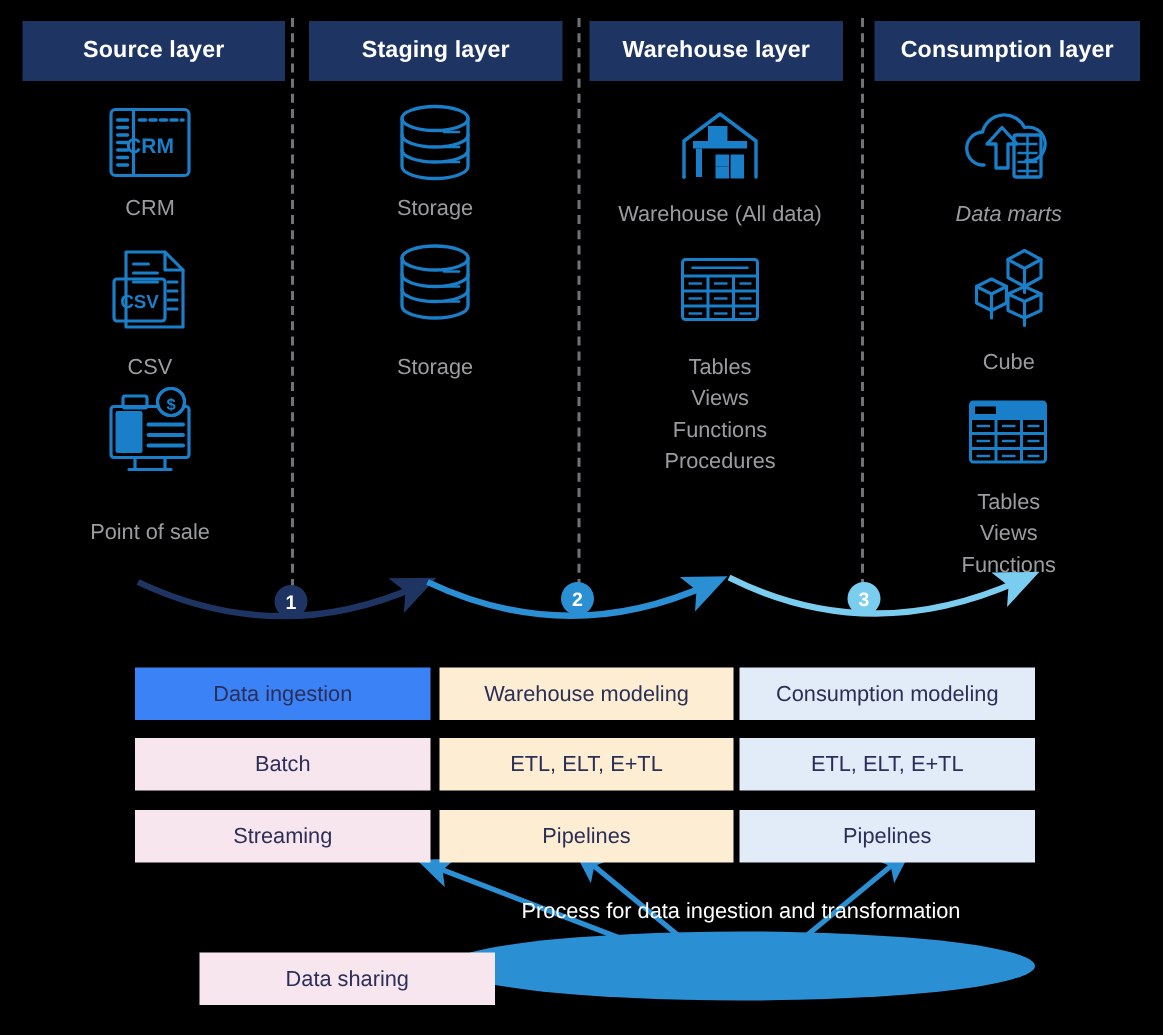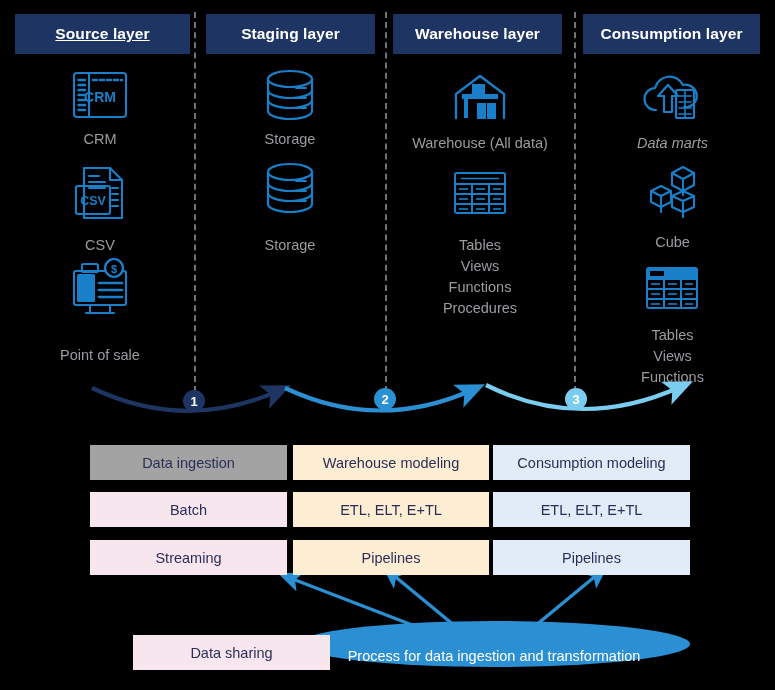--- a/index.html
+++ b/index.html
@@ -227,21 +227,21 @@
     <path d="M285,388 Q378,432 472,390" stroke="#2b8fd4" stroke-width="4.2" fill="none" marker-end="url(#ah2)"></path>
     <path d="M486,385 Q580,432 680,387" stroke="#7bcdf0" stroke-width="4.2" fill="none" marker-end="url(#ah3)"></path>
 
     <ellipse cx="494" cy="644" rx="196" ry="23" fill="#2b8fd4"></ellipse>
 
     <path d="M420,628 L290,578" stroke="#2b8fd4" stroke-width="3.4" fill="none" marker-end="url(#ah4)"></path>
     <path d="M455,626 L392,574" stroke="#2b8fd4" stroke-width="3.4" fill="none" marker-end="url(#ah4)"></path>
     <path d="M535,626 L598,574" stroke="#2b8fd4" stroke-width="3.4" fill="none" marker-end="url(#ah4)"></path>
   </svg>
 
-  <div class="layer-header" style="left:15px;top:14px;width:175px;text-decoration:underline;">
+  <div class="layer-header" style="left:15px;top:14px;width:175px;">
     <span>Source layer</span>
   </div>
   <div class="layer-header" style="left:206px;top:14px;width:169px;">
     <span>Staging layer</span>
   </div>
   <div class="layer-header" style="left:583px;top:14px;width:177px;">
     <span>Consumption layer</span>
   </div>
   <div class="layer-header" style="left:393px;top:14px;width:169px;">
     <span>Warehouse layer</span>
@@ -293,21 +293,21 @@
   <div class="badge" style="left:183px;top:390px;background:#1e3563;">
     <span>1</span>
   </div>
   <div class="badge" style="left:374px;top:388px;background:#2b8fd4;">
     <span>2</span>
   </div>
   <div class="badge" style="left:565px;top:388px;background:#7bcdf0;">
     <span>3</span>
   </div>
 
-  <div class="pbox" style="left:90px;top:445px;width:197px;background:#a3a3a3;">
+  <div class="pbox" style="left:90px;top:445px;width:197px;background:#3b82f6;">
     <span>Data ingestion</span>
   </div>
   <div class="pbox" style="left:90px;top:540px;width:197px;background:#f8e6ef;">
     <span>Streaming</span>
   </div>
   <div class="pbox" style="left:90px;top:492px;width:197px;background:#f8e6ef;">
     <span>Batch</span>
   </div>
   <div class="pbox" style="left:90px;top:635px;width:197px;background:#f8e6ef;margin-left:43px;">
     <span>Data sharing</span>
@@ -326,17 +326,17 @@
   <div class="pbox" style="left:493px;top:445px;width:197px;background:#e2ebf8;">
     <span>Consumption modeling</span>
   </div>
   <div class="pbox" style="left:493px;top:492px;width:197px;background:#e2ebf8;">
     <span>ETL, ELT, E+TL</span>
   </div>
   <div class="pbox" style="left:493px;top:540px;width:197px;background:#e2ebf8;">
     <span>Pipelines</span>
   </div>
 
-  <div class="ellipse-label" style="left:298px;top:644px;width:392px;height:24px;">
+  <div class="ellipse-label" style="left:298px;top:596px;width:392px;height:24px;">
     <span>Process for data ingestion and transformation</span>
   </div>
 
 </div>
 
 </body></html>

